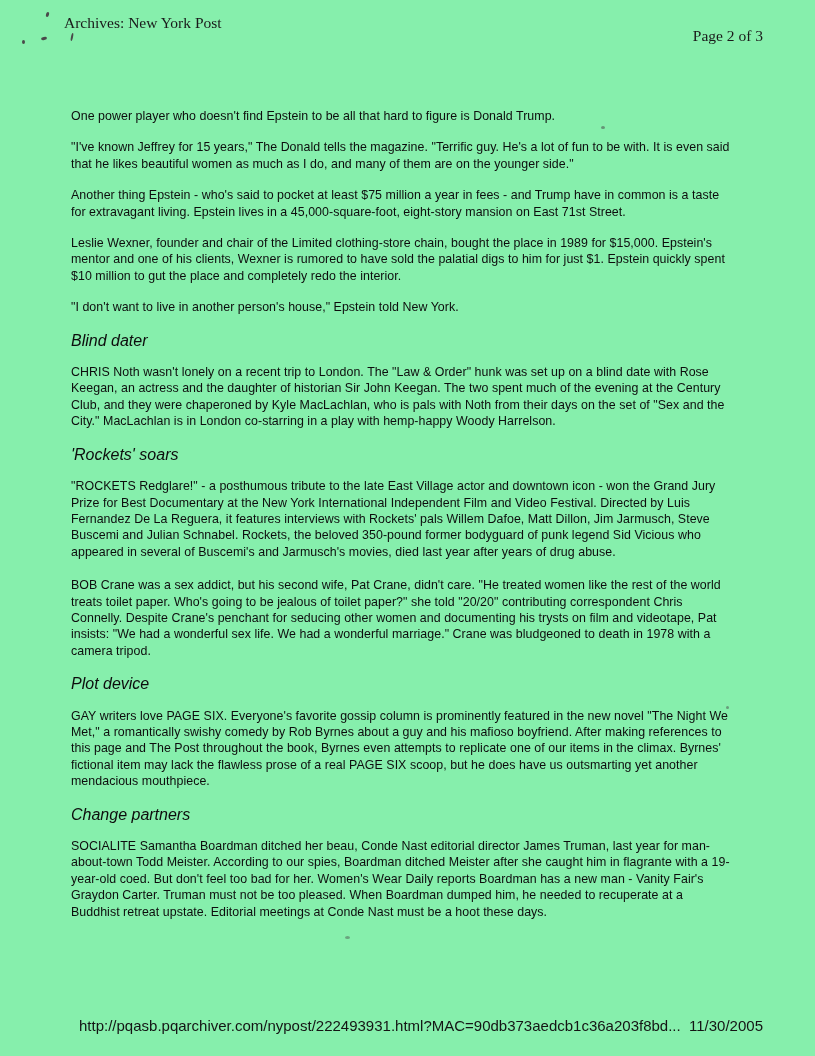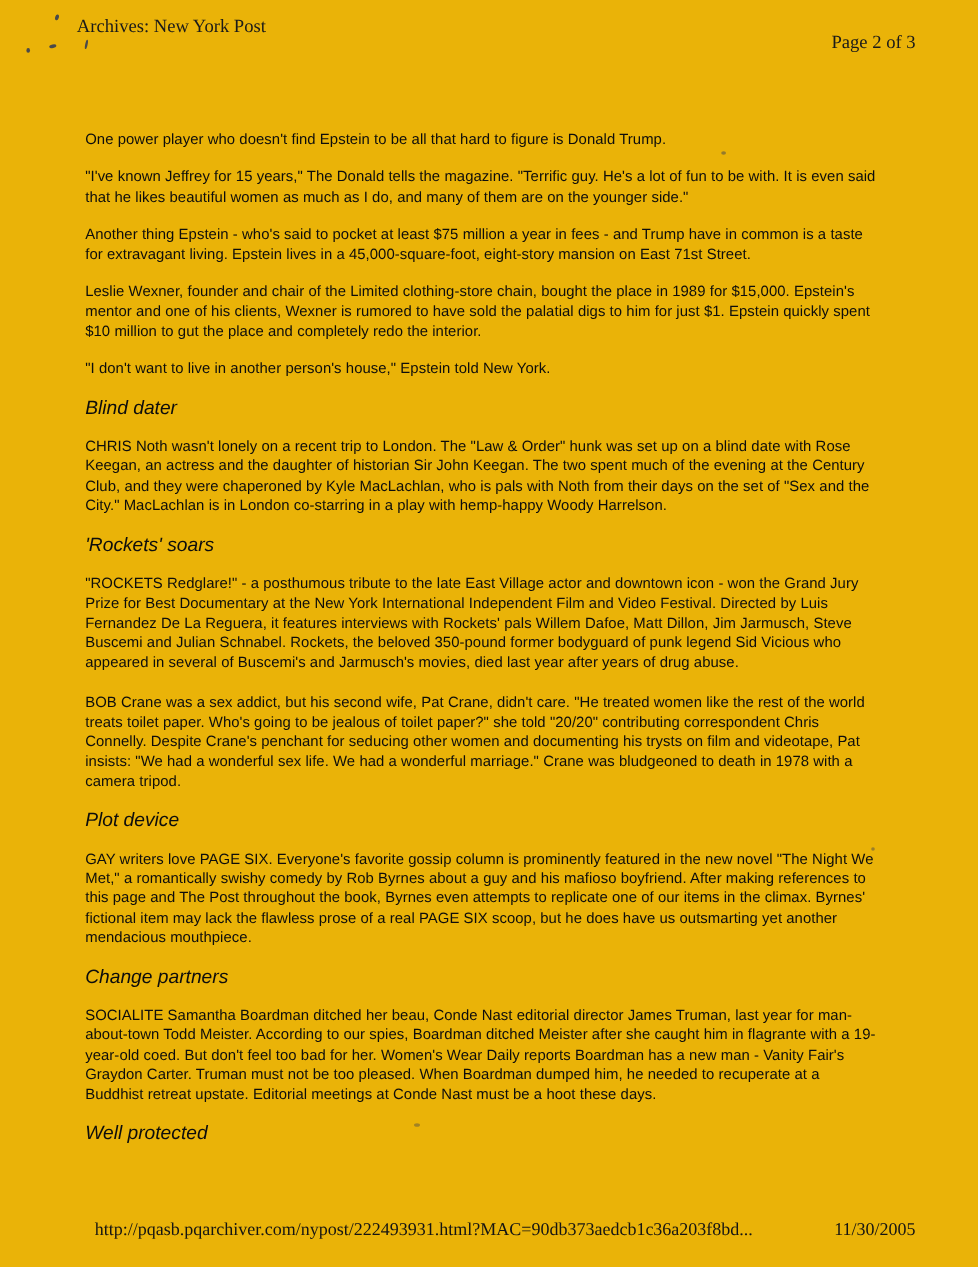--- a/index.html
+++ b/index.html
@@ -11,21 +11,21 @@
     width: 815px;
     height: 1056px;
     position: relative;
     font-family: "Liberation Sans", sans-serif;
     color: #0d0d0d;
     overflow: hidden;
   }
   .page {
     position: absolute;
     inset: 0;
-    background: #eab308;
+    background: #86efac;
   }
   
   .header {
     position: absolute;
     top: 14px;
     left: 0;
     right: 0;
     height: 30px;
     font-family: "Liberation Serif", serif;
     font-size: 15.5px;
@@ -80,21 +80,21 @@
     margin: 0 0 15px 0;
     font-style: italic;
   }
 
   .footer {
     position: absolute;
     left: 0;
     right: 0;
     bottom: 22px;
     height: 22px;
-    font-family: Liberation Serif, serif;
+    font-family: Liberation Sans, sans-serif;
     font-size: 15px;
     color: #141414;
     text-align: right;
   }
   .footer-url {
     position: absolute;
     left: 79px;
     bottom: 0;
     white-space: nowrap;
   }
@@ -131,21 +131,20 @@
     <p class="para sub">"I don't want to live in another person's house," Epstein told New York.</p>
     <p class="head">Blind dater</p>
     <p class="para sub">CHRIS Noth wasn't lonely on a recent trip to London. The "Law &amp; Order" hunk was set up on a blind date with Rose Keegan, an actress and the daughter of historian Sir John Keegan.  The two spent much of the evening at the Century Club, and they were chaperoned by Kyle MacLachlan, who is pals with Noth from their days on the set of "Sex and the City." MacLachlan is in London co-starring in a play with hemp-happy Woody Harrelson.</p>
     <p class="head">'Rockets' soars</p>
     <p class="para sub">"ROCKETS Redglare!" - a posthumous tribute to the late East Village actor and downtown icon - won the Grand Jury Prize for Best Documentary at the New York International Independent Film and Video Festival. Directed by Luis Fernandez De La Reguera, it features interviews with Rockets' pals Willem Dafoe, Matt Dillon, Jim Jarmusch, Steve Buscemi and Julian Schnabel. Rockets, the beloved 350-pound former bodyguard of punk legend Sid Vicious who appeared in several of Buscemi's and Jarmusch's movies, died last year after years of drug abuse.</p>
     <p class="para sub">BOB Crane was a sex addict, but his second wife, Pat Crane, didn't care.  "He treated women like the rest of the world treats toilet paper. Who's going to be jealous of toilet paper?" she told "20/20" contributing correspondent Chris Connelly. Despite Crane's penchant for seducing other women and documenting his trysts on film and videotape, Pat insists: "We had a wonderful sex life. We had a wonderful marriage." Crane was bludgeoned to death in 1978 with a camera tripod.</p>
     <p class="head">Plot device</p>
     <p class="para sub">GAY writers love PAGE SIX. Everyone's favorite gossip column is prominently featured in the new novel "The Night We Met," a romantically swishy comedy by Rob Byrnes about a guy and his mafioso boyfriend. After making references to this page and The Post throughout the book, Byrnes even attempts to replicate one of our items in the climax. Byrnes' fictional item may lack the flawless prose of a real PAGE SIX scoop, but he does have us outsmarting yet another mendacious mouthpiece.</p>
     <p class="head">Change partners</p>
     <p class="para sub">SOCIALITE Samantha Boardman ditched her beau, Conde Nast editorial director James Truman, last year for man-about-town Todd Meister. According to our spies, Boardman ditched Meister after she caught him in flagrante with a 19-year-old coed. But don't feel too bad for her. Women's Wear Daily reports Boardman has a new man - Vanity Fair's Graydon Carter. Truman must not be too pleased. When Boardman dumped him, he needed to recuperate at a Buddhist retreat upstate. Editorial meetings at Conde Nast must be a hoot these days.</p>
-    <p class="head">Well protected</p>
   </div>
 
   <div class="footer">
     <div class="footer-url">http://pqasb.pqarchiver.com/nypost/222493931.html?MAC=90db373aedcb1c36a203f8bd...</div>
     <div class="footer-date">11/30/2005</div>
   </div>
 
 </div>
 
 </body></html>

